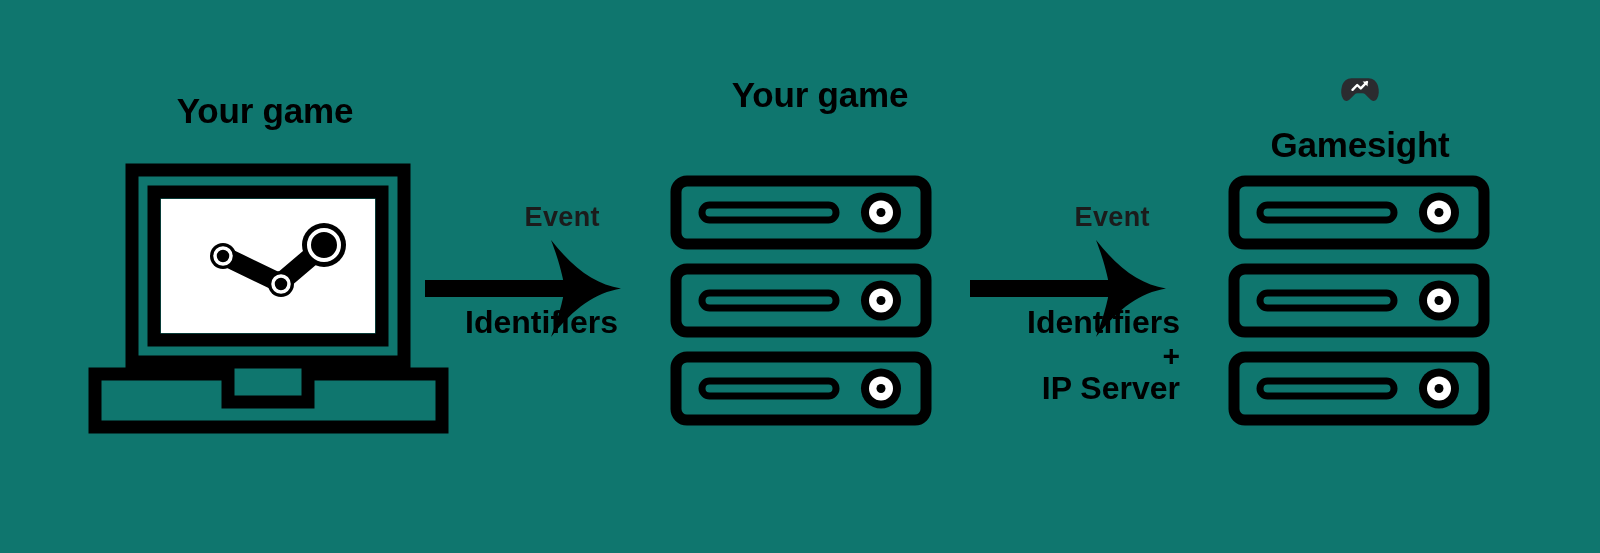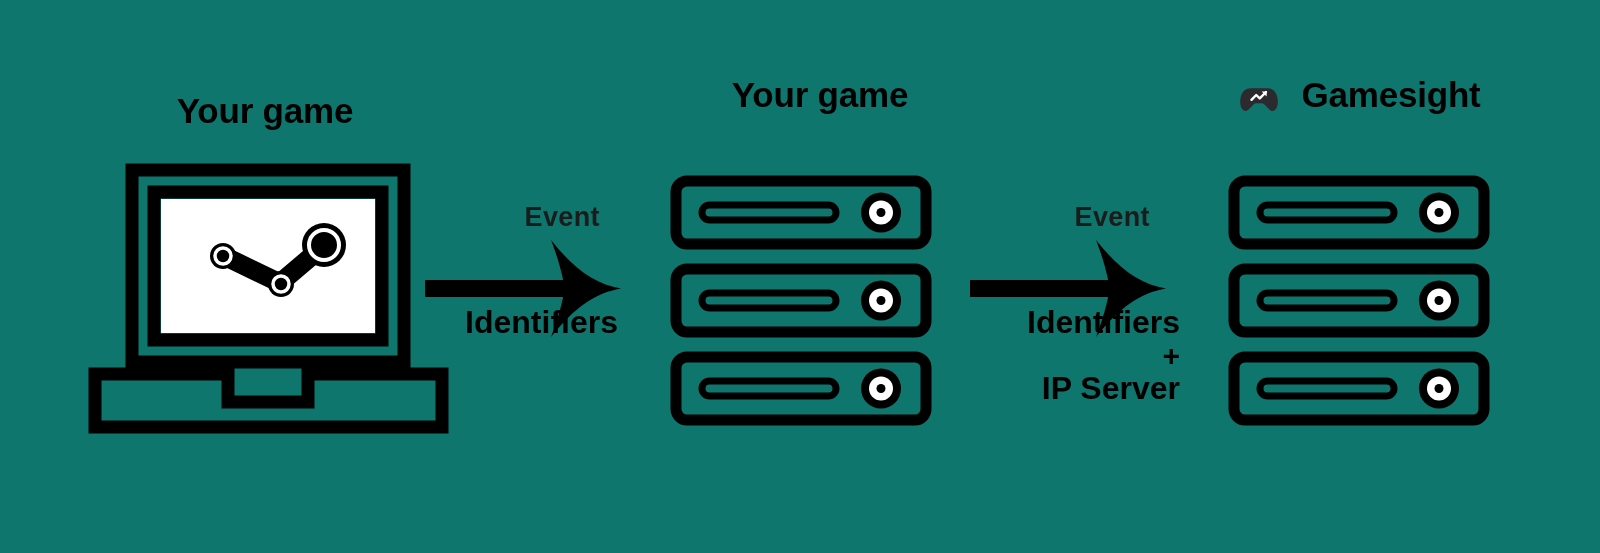--- a/index.html
+++ b/index.html
@@ -45,23 +45,24 @@
   #title-backend {
     left: 620px; top: 76px; width: 400px;
     font-size: 35px;
   }
   #title-gamesight {
     left: 1150px; top: 76px; width: 420px;
     font-size: 35px;
   }
   .gs-logo-row {
     display: flex;
-    align-items: flex-end;
+    align-items: center;
     justify-content: center;
     gap: 22px;
+    flex-direction: column;
   }
 
   
   .arrow-label {
     position: absolute;
     text-align: right;
     white-space: nowrap;
     line-height: 1.12;
   }
   .lbl-event {

